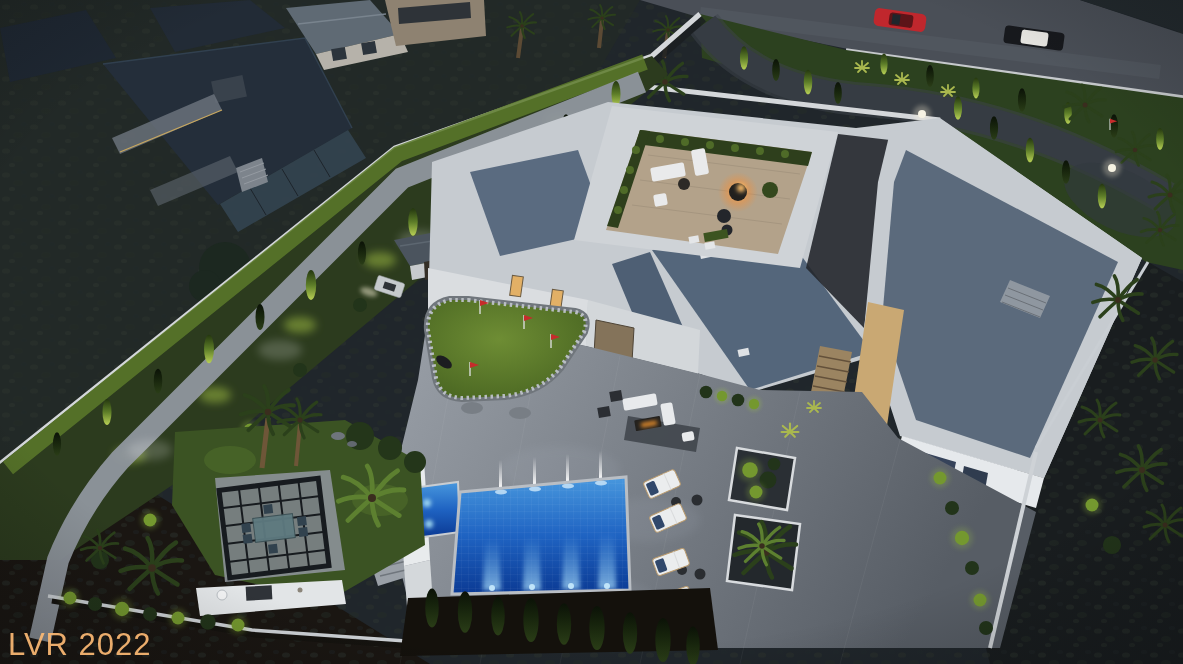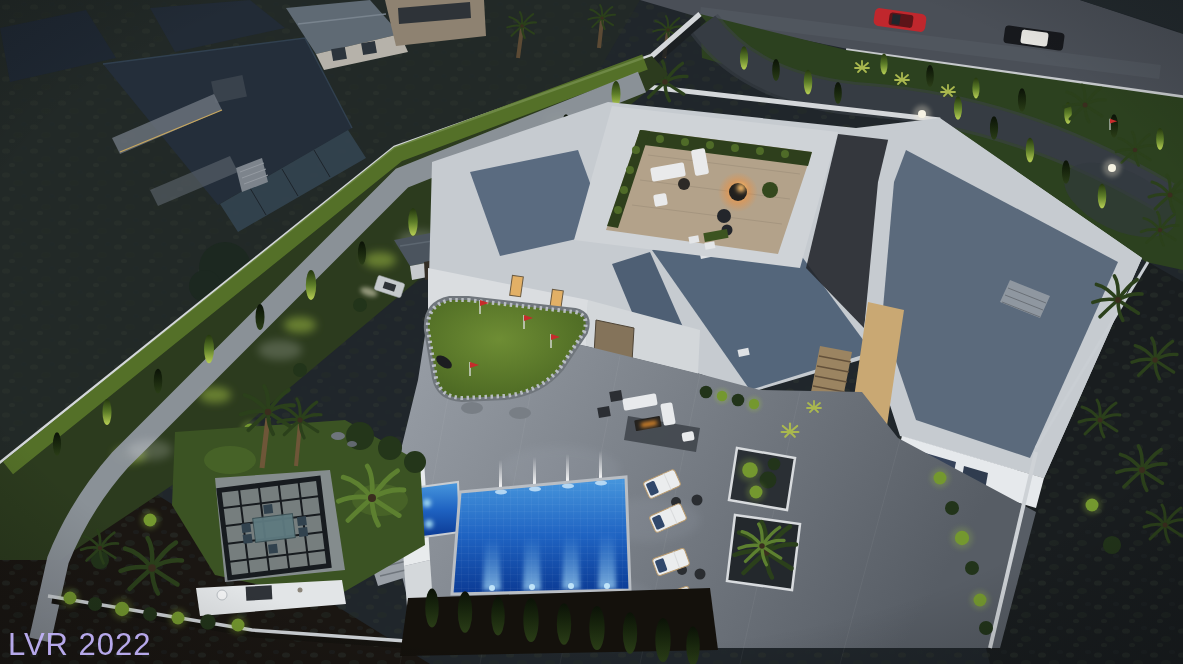--- a/index.html
+++ b/index.html
@@ -1,20 +1,20 @@
 <!DOCTYPE html>
 <html><head>
 <meta charset="utf-8">
 <style>
   html,body{margin:0;padding:0;background:#0d0f11;}
   .stage{position:relative;width:1183px;height:664px;overflow:hidden;
          background:#20262b;font-family:"Liberation Sans",sans-serif;}
   .stage svg{position:absolute;inset:0;display:block;}
   .watermark{position:absolute;left:8px;top:629px;font-size:31px;line-height:1;
-             color:#c4b5fd;opacity:.92;letter-spacing:1px;z-index:5;
+             color:#fdba74;opacity:.92;letter-spacing:1px;z-index:5;
              font-family:"Liberation Sans",sans-serif;}
 </style>
 </head>
 <body>
 
 <div class="stage">
 <svg viewBox="0 0 1183 664" width="1183" height="664">
 <defs>
   <linearGradient id="poolG" x1="0" y1="0" x2="0" y2="1">
     <stop offset="0" stop-color="#4898de"></stop>

